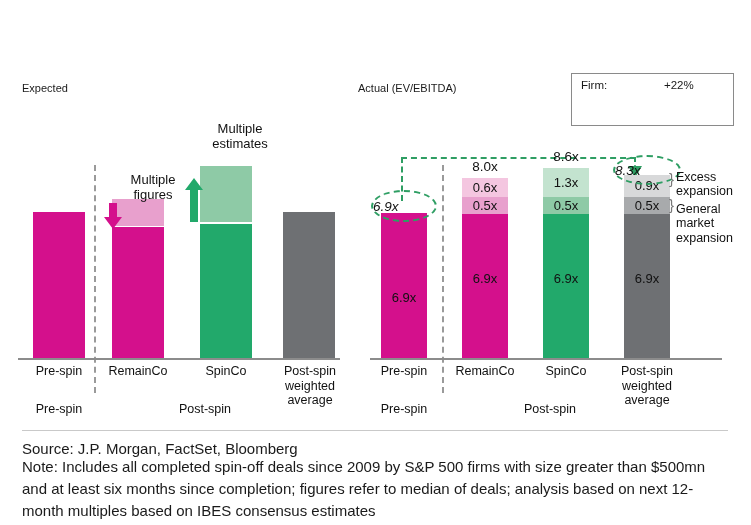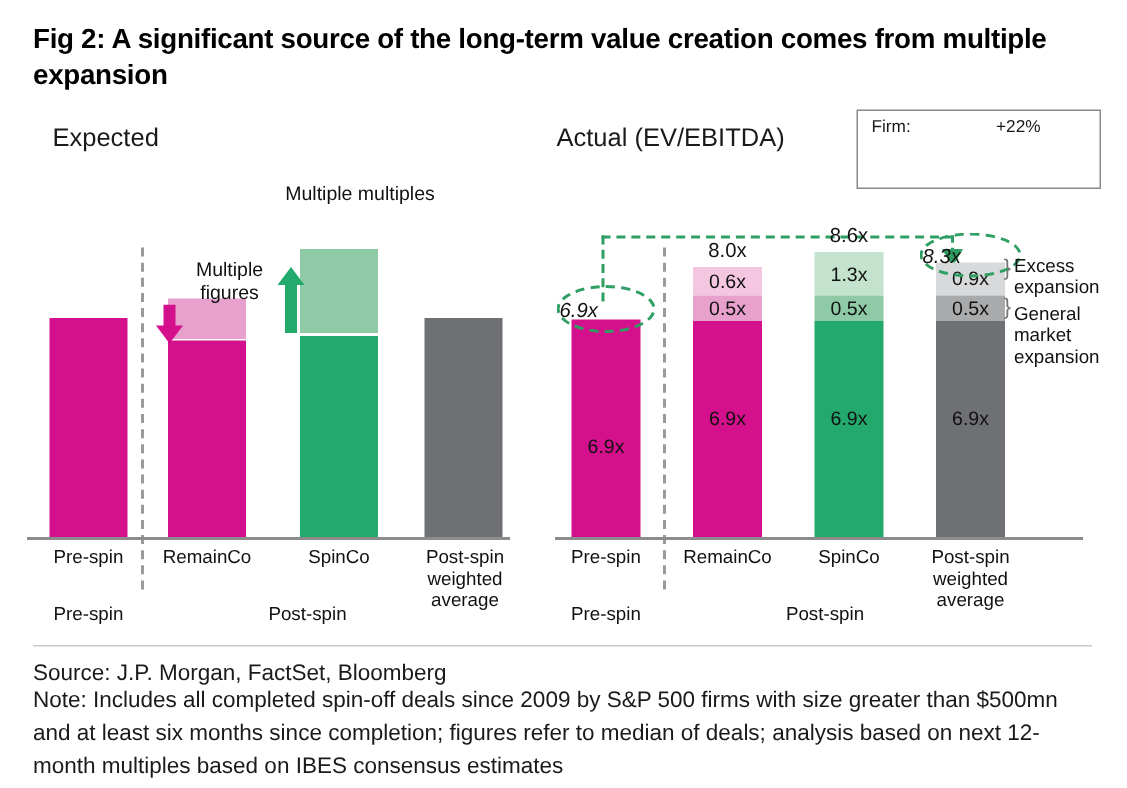--- a/index.html
+++ b/index.html
@@ -11,21 +11,21 @@
   .page{position:absolute;inset:0;}
 
   
   .title{
     position:absolute;left:22px;top:14px;width:700px;
     font-size:18.5px;font-weight:bold;line-height:1.28;
     letter-spacing:-0.2px;color:#000;
   }
 
   
-  .panel-label{position:absolute;font-size:17px;color:#1a1a1a;margin-left:13px;}
+  .panel-label{position:absolute;font-size:11px;color:#1a1a1a;}
   #lbl-expected{left:22px;top:82px;}
   #lbl-actual{left:358px;top:82px;text-align:center;}
 
   
   .legendbox{
     position:absolute;left:571px;top:73px;width:163px;height:53px;
     border:1px solid #8a8a8a;background:#fff;
     font-size:11.5px;line-height:1.32;padding:4px 0 0 0;box-sizing:border-box;
   }
   .legendbox .lrow{position:relative;height:15px;padding:0 8px;}
@@ -101,21 +101,20 @@
     line-height:1.46;color:#1a1a1a;
   }
   #foot-source{top:438px;}
   #foot-note{top:456px;}
 </style>
 </head>
 <body>
 
 <div class="page">
 
-  <div class="title">Fig 2: A significant source of the long-term value creation comes from multiple expansion</div>
 
   <div class="panel-label" id="lbl-expected">Expected</div>
   <div class="panel-label" id="lbl-actual">Actual (EV/EBITDA)</div>
 
   <div class="legendbox">
     <div class="lrow">
       <span class="lkey">Firm:</span>
       <span class="lval">+22%</span>
     </div>
   </div>
@@ -136,21 +135,21 @@
     <div class="bar" style="left:200px;top:166px;width:52px;height:192px;">
       <div class="seg c-green-light" style="top:0;height:56px;"></div>
       <div class="seg c-green" style="top:58px;height:134px;"></div>
     </div>
 
     <div class="bar" style="left:283px;top:212px;width:52px;height:146px;">
       <div class="seg c-gray" style="top:0;height:146px;"></div>
     </div>
 
     <div class="callout" id="co-erosion">Multiple figures</div>
-    <div class="callout" id="co-expansion">Multiple multiples</div>
+    <div class="callout" id="co-expansion">Multiple estimates</div>
 
     <svg class="arrow" id="arrow-down" viewBox="0 0 18 26">
       <polygon points="5,0 13,0 13,14 18,14 9,26 0,14 5,14" fill="#d4108c"></polygon>
     </svg>
 
     <svg class="arrow" id="arrow-up" viewBox="0 0 18 44">
       <polygon points="9,0 18,12 13,12 13,44 5,44 5,12 0,12" fill="#22a96b"></polygon>
     </svg>
 
     <div class="axis" id="axis-left"></div>

